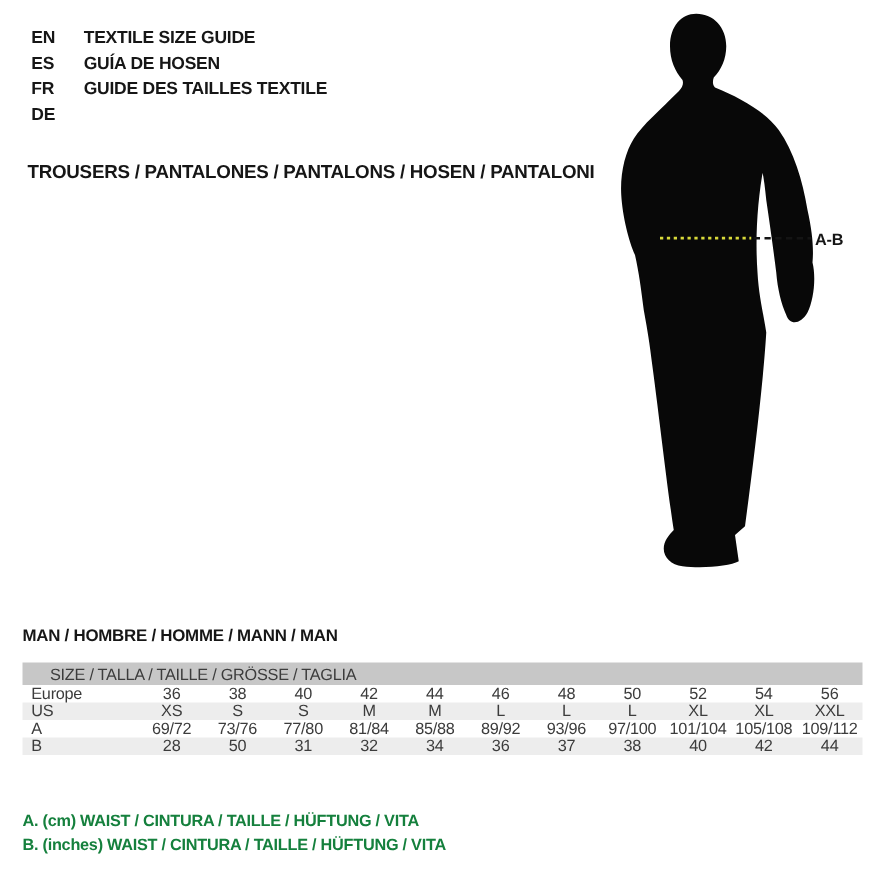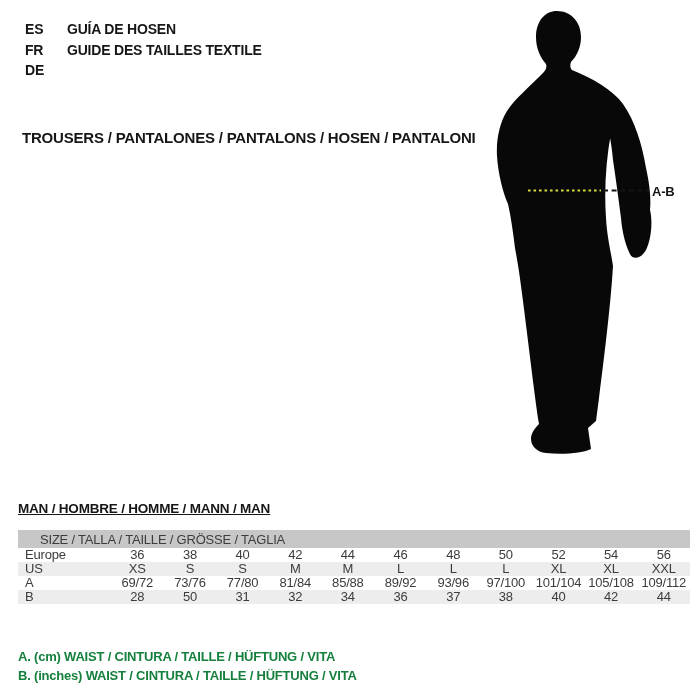--- a/index.html
+++ b/index.html
@@ -24,21 +24,21 @@
   }
   
   .figure-svg { position: absolute; left: 0; top: 0; width: 700px; height: 700px; }
   .measure-label {
     position: absolute; left: 652px; top: 184px;
     font-size: 13px; font-weight: 700; letter-spacing: -0.2px;
   }
   
   .section-title {
     position: absolute; left: 18px; top: 501px;
-    font-size: 13.5px; font-weight: 700; letter-spacing: -0.2px; white-space: nowrap; text-decoration: underline;
+    font-size: 13.5px; font-weight: 700; letter-spacing: -0.2px; white-space: nowrap;
   }
   .size-table {
     position: absolute; left: 18px; top: 530px; width: 672px;
     font-size: 13px; color: #3c3c3c; letter-spacing: -0.2px;
   }
   .t-header {
     height: 18px; display: flex; align-items: center; padding-left: 22px;
     box-sizing: border-box;
   }
   .t-row { display: flex; height: 14px; align-items: flex-end; }
@@ -49,20 +49,24 @@
     font-size: 13px; font-weight: 700; letter-spacing: -0.2px;
     line-height: 19px; white-space: nowrap; color: #15803d;
   }
 </style>
 </head>
 <body>
 
 <div class="page">
 
   <div class="lang-block">
+      <div class="lang-row">
+        <span class="lang-code">EN</span>
+        <span class="lang-label">TEXTILE SIZE GUIDE</span>
+      </div>
       <div class="lang-row">
         <span class="lang-code">ES</span>
         <span class="lang-label">GUÍA DE HOSEN</span>
       </div>
       <div class="lang-row">
         <span class="lang-code">FR</span>
         <span class="lang-label">GUIDE DES TAILLES TEXTILE</span>
       </div>
       <div class="lang-row">
         <span class="lang-code">DE</span>

